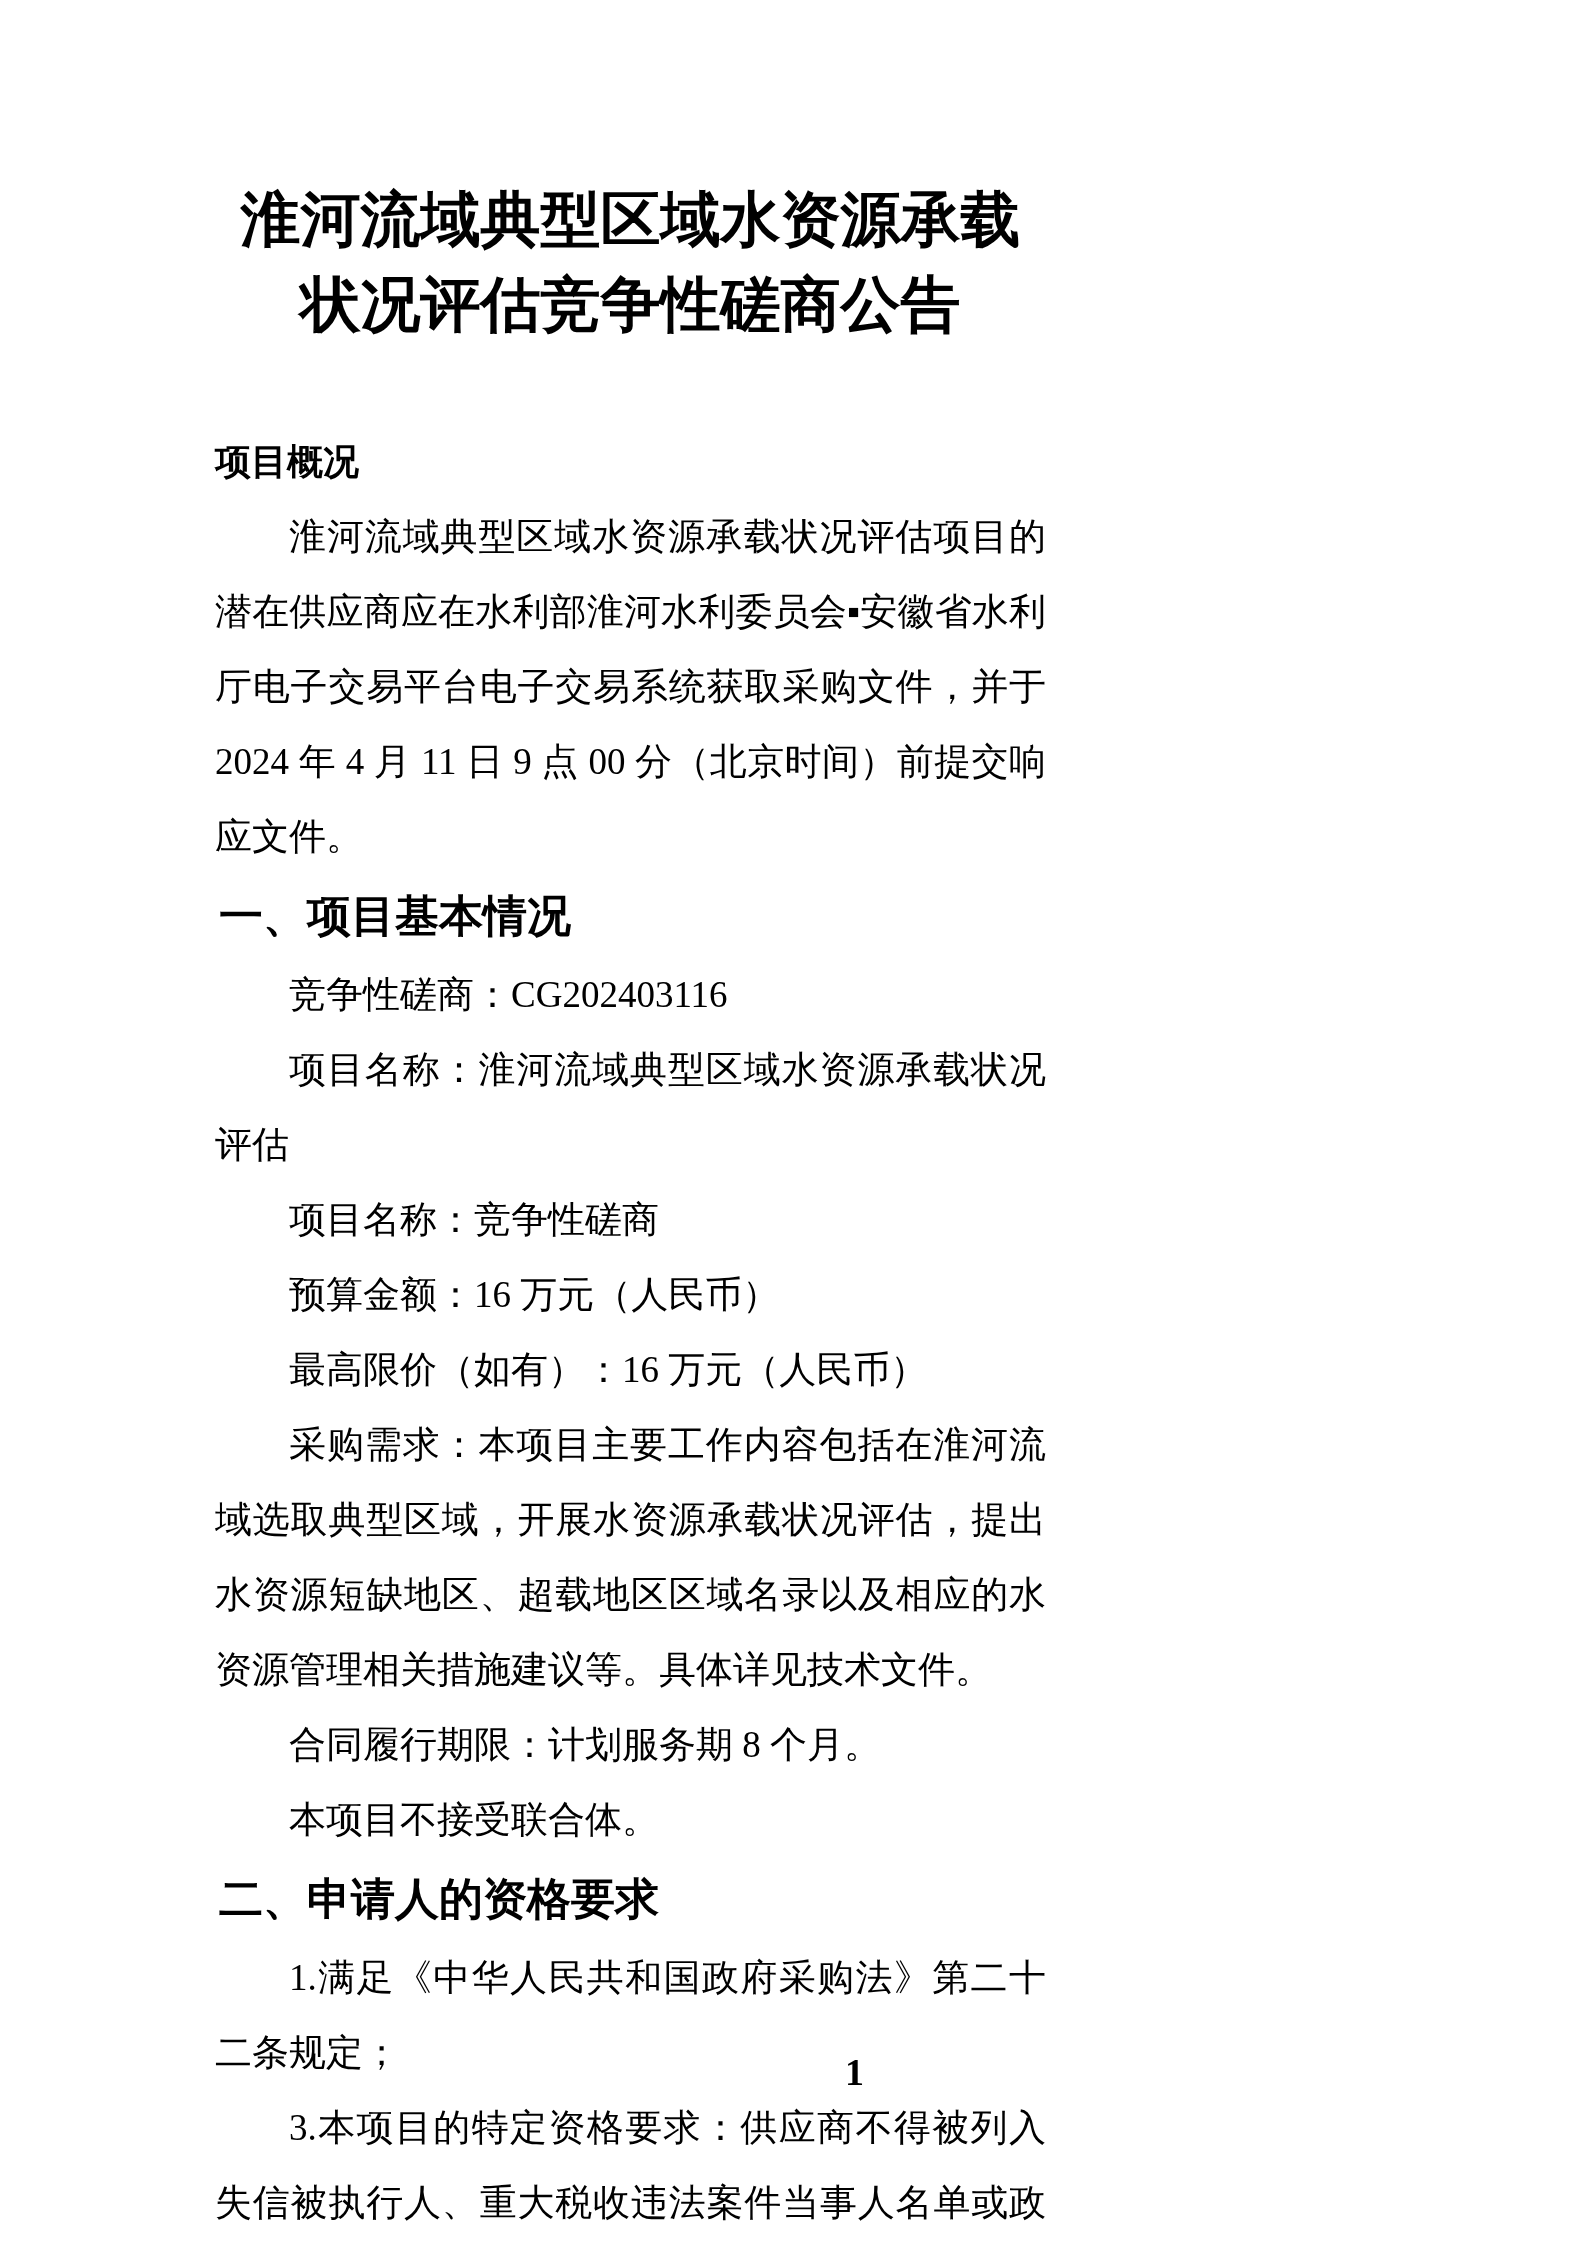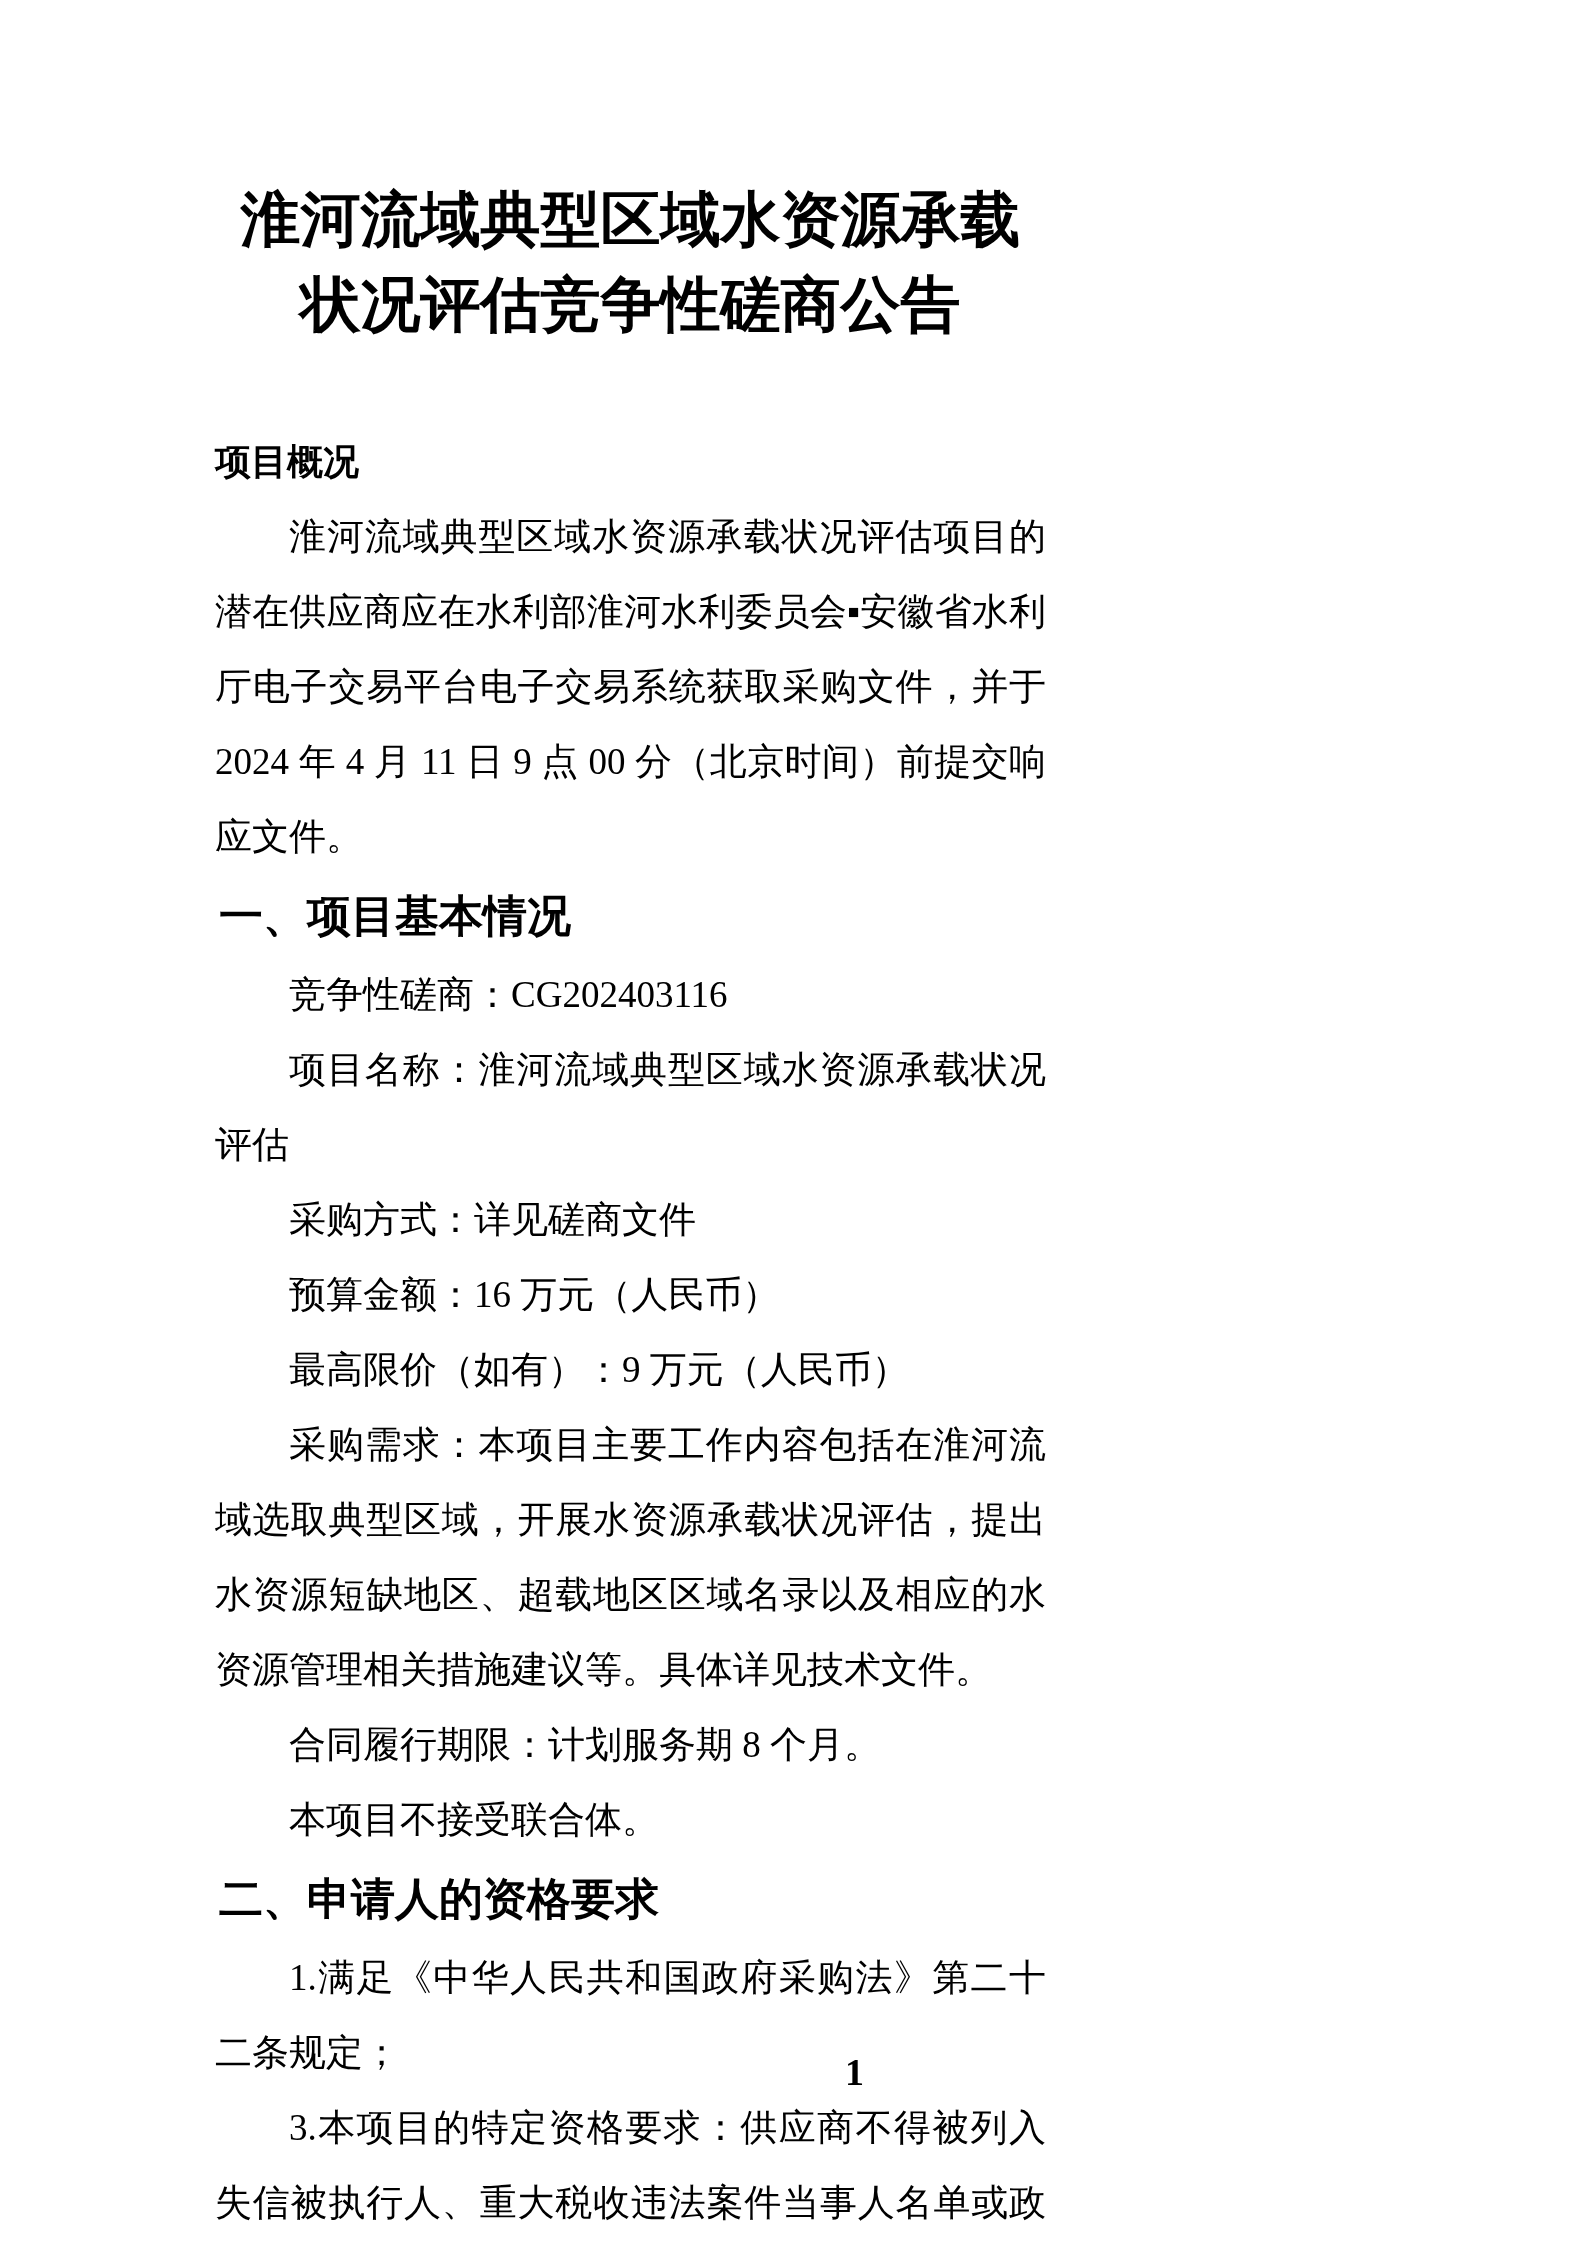--- a/index.html
+++ b/index.html
@@ -68,25 +68,25 @@
   <h2 class="overview-heading">项目概况</h2>
 
   <p class="body indent">淮河流域典型区域水资源承载状况评估项目的潜在供应商应在水利部淮河水利委员会▪安徽省水利厅电子交易平台电子交易系统获取采购文件，并于 2024 年 4 月 11 日 9 点 00 分（北京时间）前提交响应文件。</p>
 
   <h2 class="section-heading">一、项目基本情况</h2>
 
   <p class="body indent">竞争性磋商：CG202403116</p>
 
   <p class="body indent">项目名称：淮河流域典型区域水资源承载状况评估</p>
 
-  <p class="body indent">采购方式：详见磋商文件</p>
+  <p class="body indent">项目名称：竞争性磋商</p>
 
   <p class="body indent">预算金额：16 万元（人民币）</p>
 
-  <p class="body indent">最高限价（如有）：9 万元（人民币）</p>
+  <p class="body indent">最高限价（如有）：16 万元（人民币）</p>
 
   <p class="body indent">采购需求：本项目主要工作内容包括在淮河流域选取典型区域，开展水资源承载状况评估，提出水资源短缺地区、超载地区区域名录以及相应的水资源管理相关措施建议等。具体详见技术文件。</p>
 
   <p class="body indent">合同履行期限：计划服务期 8 个月。</p>
 
   <p class="body indent">本项目不接受联合体。</p>
 
   <h2 class="section-heading">二、申请人的资格要求</h2>
 
   <p class="body indent">1.满足《中华人民共和国政府采购法》第二十二条规定；</p>

